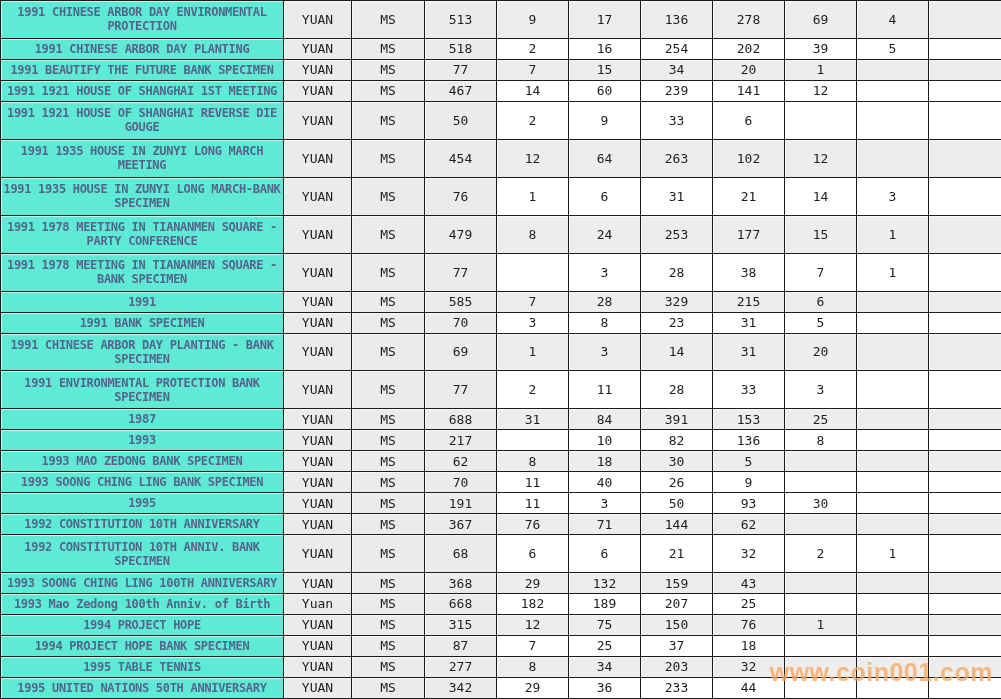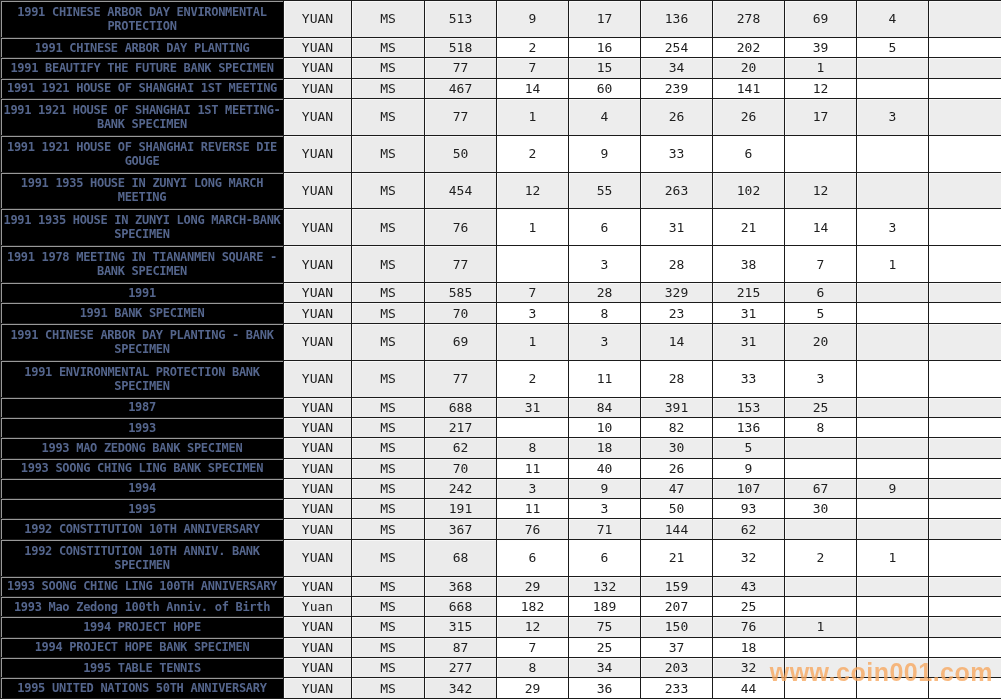--- a/index.html
+++ b/index.html
@@ -10,21 +10,21 @@
   table{
     border-collapse:collapse;table-layout:fixed;
     width:1001px;height:699px;
   }
   td{
     border:1px solid #1b1b1b;
     text-align:center;vertical-align:middle;
     padding:0 1px;overflow:hidden;
   }
   td.desc{
-    background:#000000;
+    background:#5eead4;
     color:#54658c;font-weight:bold;
     font-size:12px;line-height:14px;letter-spacing:-0.3px;
     box-shadow:inset 1px 1px 0 rgba(255,255,255,0.6);
   }
   td.unit,td.grade,td.num{
     color:#1e1e1e;font-size:13px;line-height:15px;
   }
   td.unit,td.grade,td.num.g{
     background:#ebebeb;
     box-shadow:inset 1px 1px 0 rgba(255,255,255,0.6);
@@ -105,70 +105,70 @@
     <td class="grade">MS</td>
     <td class="num g">467</td>
     <td class="num alt">14</td>
     <td class="num alt">60</td>
     <td class="num alt">239</td>
     <td class="num alt">141</td>
     <td class="num alt">12</td>
     <td class="num alt"></td>
     <td class="num alt"></td>
   </tr>
-      <tr class="odd">
-    <td class="desc">1991 1921 HOUSE OF SHANGHAI 1ST MEETING-BANK SPECIMEN</td>
-    <td class="unit">YUAN</td>
-    <td class="grade">MS</td>
-    <td class="num g">77</td>
-    <td class="num alt">1</td>
-    <td class="num alt">4</td>
-    <td class="num alt">26</td>
-    <td class="num alt">26</td>
-    <td class="num alt">17</td>
-    <td class="num alt">3</td>
-    <td class="num alt"></td>
-  </tr>
       <tr class="even">
     <td class="desc">1991 1921 HOUSE OF SHANGHAI REVERSE DIE GOUGE</td>
     <td class="unit">YUAN</td>
     <td class="grade">MS</td>
     <td class="num g">50</td>
     <td class="num alt">2</td>
     <td class="num alt">9</td>
     <td class="num alt">33</td>
     <td class="num alt">6</td>
     <td class="num alt"></td>
     <td class="num alt"></td>
     <td class="num alt"></td>
   </tr>
       <tr class="odd">
     <td class="desc">1991 1935 HOUSE IN ZUNYI LONG MARCH MEETING</td>
     <td class="unit">YUAN</td>
     <td class="grade">MS</td>
     <td class="num g">454</td>
     <td class="num alt">12</td>
-    <td class="num alt">55</td>
+    <td class="num alt">64</td>
     <td class="num alt">263</td>
     <td class="num alt">102</td>
     <td class="num alt">12</td>
     <td class="num alt"></td>
     <td class="num alt"></td>
   </tr>
       <tr class="even">
     <td class="desc">1991 1935 HOUSE IN ZUNYI LONG MARCH-BANK SPECIMEN</td>
     <td class="unit">YUAN</td>
     <td class="grade">MS</td>
     <td class="num g">76</td>
     <td class="num alt">1</td>
     <td class="num alt">6</td>
     <td class="num alt">31</td>
     <td class="num alt">21</td>
     <td class="num alt">14</td>
     <td class="num alt">3</td>
+    <td class="num alt"></td>
+  </tr>
+      <tr class="odd">
+    <td class="desc">1991 1978 MEETING IN TIANANMEN SQUARE - PARTY CONFERENCE</td>
+    <td class="unit">YUAN</td>
+    <td class="grade">MS</td>
+    <td class="num g">479</td>
+    <td class="num alt">8</td>
+    <td class="num alt">24</td>
+    <td class="num alt">253</td>
+    <td class="num alt">177</td>
+    <td class="num alt">15</td>
+    <td class="num alt">1</td>
     <td class="num alt"></td>
   </tr>
       <tr class="even">
     <td class="desc">1991 1978 MEETING IN TIANANMEN SQUARE - BANK SPECIMEN</td>
     <td class="unit">YUAN</td>
     <td class="grade">MS</td>
     <td class="num g">77</td>
     <td class="num alt"></td>
     <td class="num alt">3</td>
     <td class="num alt">28</td>
@@ -274,33 +274,20 @@
     <td class="grade">MS</td>
     <td class="num g">70</td>
     <td class="num alt">11</td>
     <td class="num alt">40</td>
     <td class="num alt">26</td>
     <td class="num alt">9</td>
     <td class="num alt"></td>
     <td class="num alt"></td>
     <td class="num alt"></td>
   </tr>
-      <tr class="odd">
-    <td class="desc">1994</td>
-    <td class="unit">YUAN</td>
-    <td class="grade">MS</td>
-    <td class="num g">242</td>
-    <td class="num alt">3</td>
-    <td class="num alt">9</td>
-    <td class="num alt">47</td>
-    <td class="num alt">107</td>
-    <td class="num alt">67</td>
-    <td class="num alt">9</td>
-    <td class="num alt"></td>
-  </tr>
       <tr class="even">
     <td class="desc">1995</td>
     <td class="unit">YUAN</td>
     <td class="grade">MS</td>
     <td class="num g">191</td>
     <td class="num alt">11</td>
     <td class="num alt">3</td>
     <td class="num alt">50</td>
     <td class="num alt">93</td>
     <td class="num alt">30</td>

